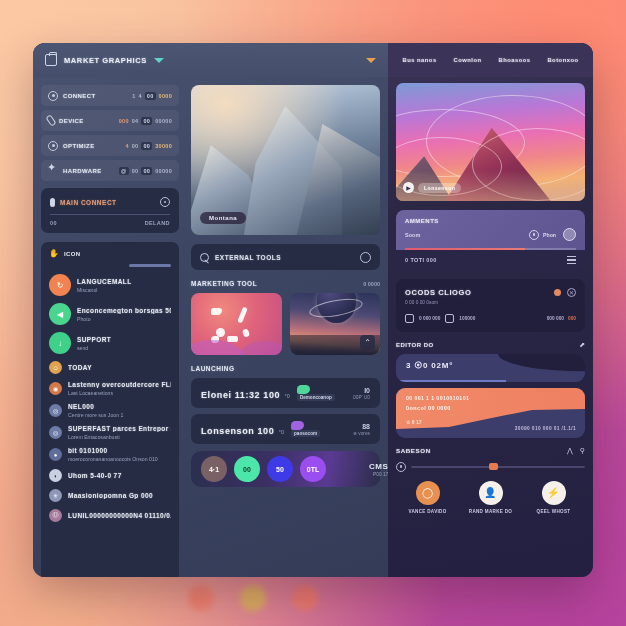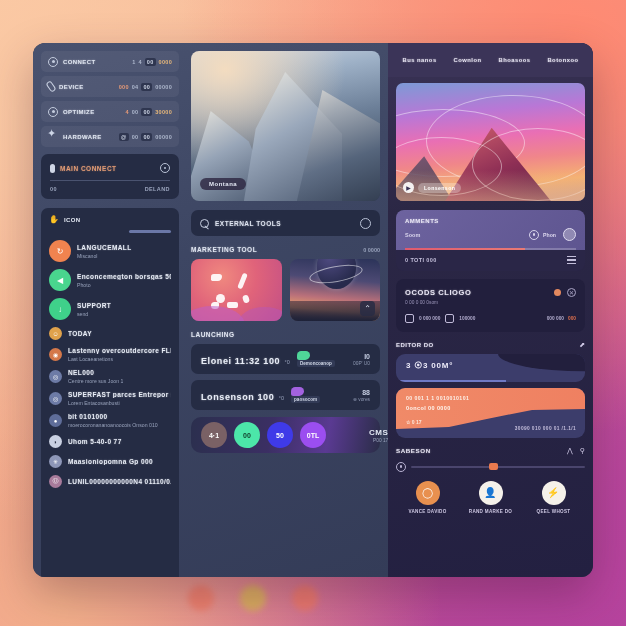--- a/index.html
+++ b/index.html
@@ -242,20 +242,26 @@
 <div class="dots">
   <div class="dot" style="background: rgb(240, 127, 106);"></div>
   <div class="dot" style="background: rgb(219, 181, 90);"></div>
   <div class="dot" style="background: rgb(239, 122, 106);"></div>
 </div>
 
 <div class="window">
 
   <div class="left-wrap">
 
+    <div class="topbar">
+      <div class="logo-ic"></div>
+      <div class="topbar-title">MARKET GRAPHICS</div>
+      <div class="chev teal"></div>
+      <div class="chev gold"></div>
+    </div>
 
     <div class="left-body">
 
       <div class="col-left">
         <div class="stat-list">
           <div class="stat-row">
             <div class="sic dotc"></div>
             <div class="s-lab">CONNECT</div>
             <div class="s-meta">
               <span class="m-pill">1</span>
@@ -581,21 +587,21 @@
 
       <div class="chart-sec">
         <div class="ch-head">
           <div class="ch-t">EDITOR DO</div>
           <div class="ch-ic">⬈</div>
         </div>
 
         <div class="wave w-blue">
           <div class="wcut"></div>
           <div class="w-blue-line"></div>
-          <div class="w-blue-tx">3 ⦿3  00M°</div>
+          <div class="w-blue-tx">3 ⦿0  02M°</div>
         </div>
 
         <div class="wave w-orange">
           <div class="ofill"></div>
           <div class="wo-t1">00  001 1  1 0010010101</div>
           <div class="wo-t2">0oncol 00 0000</div>
           <div class="wo-t3">☆  0   17</div>
           <div class="wo-r">30090  010  000  01  /1.1/1</div>
         </div>
       </div>

